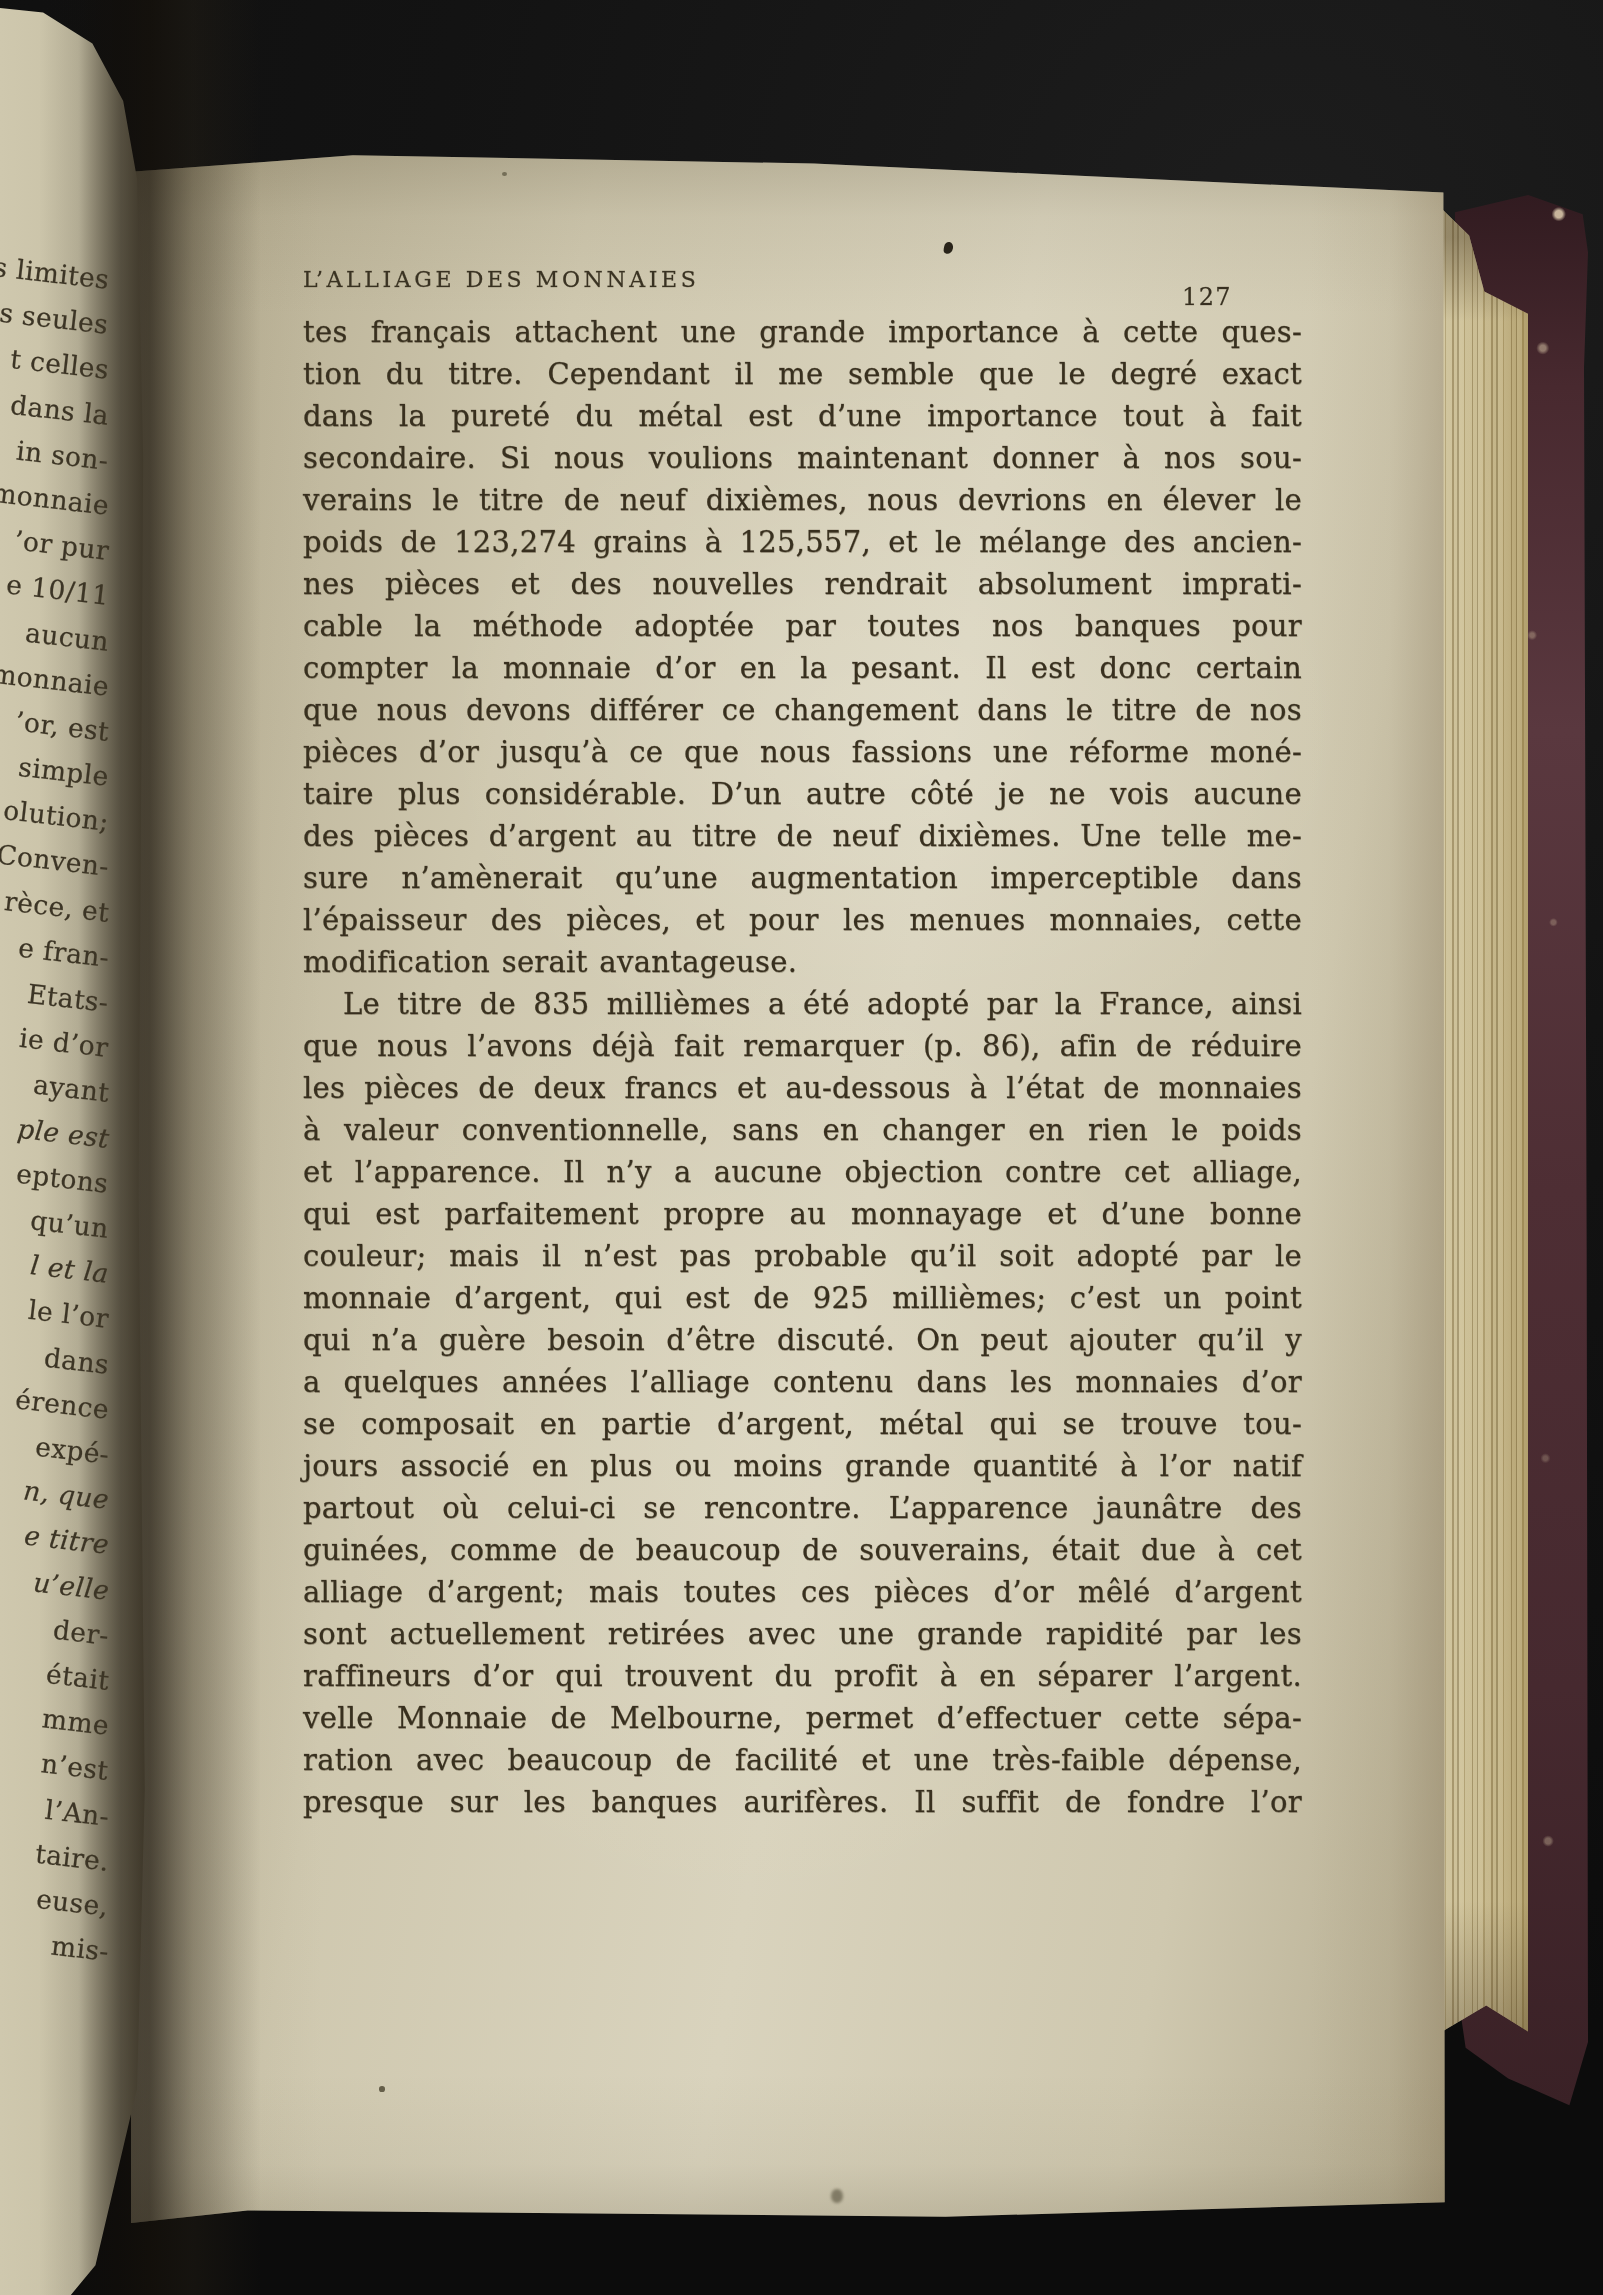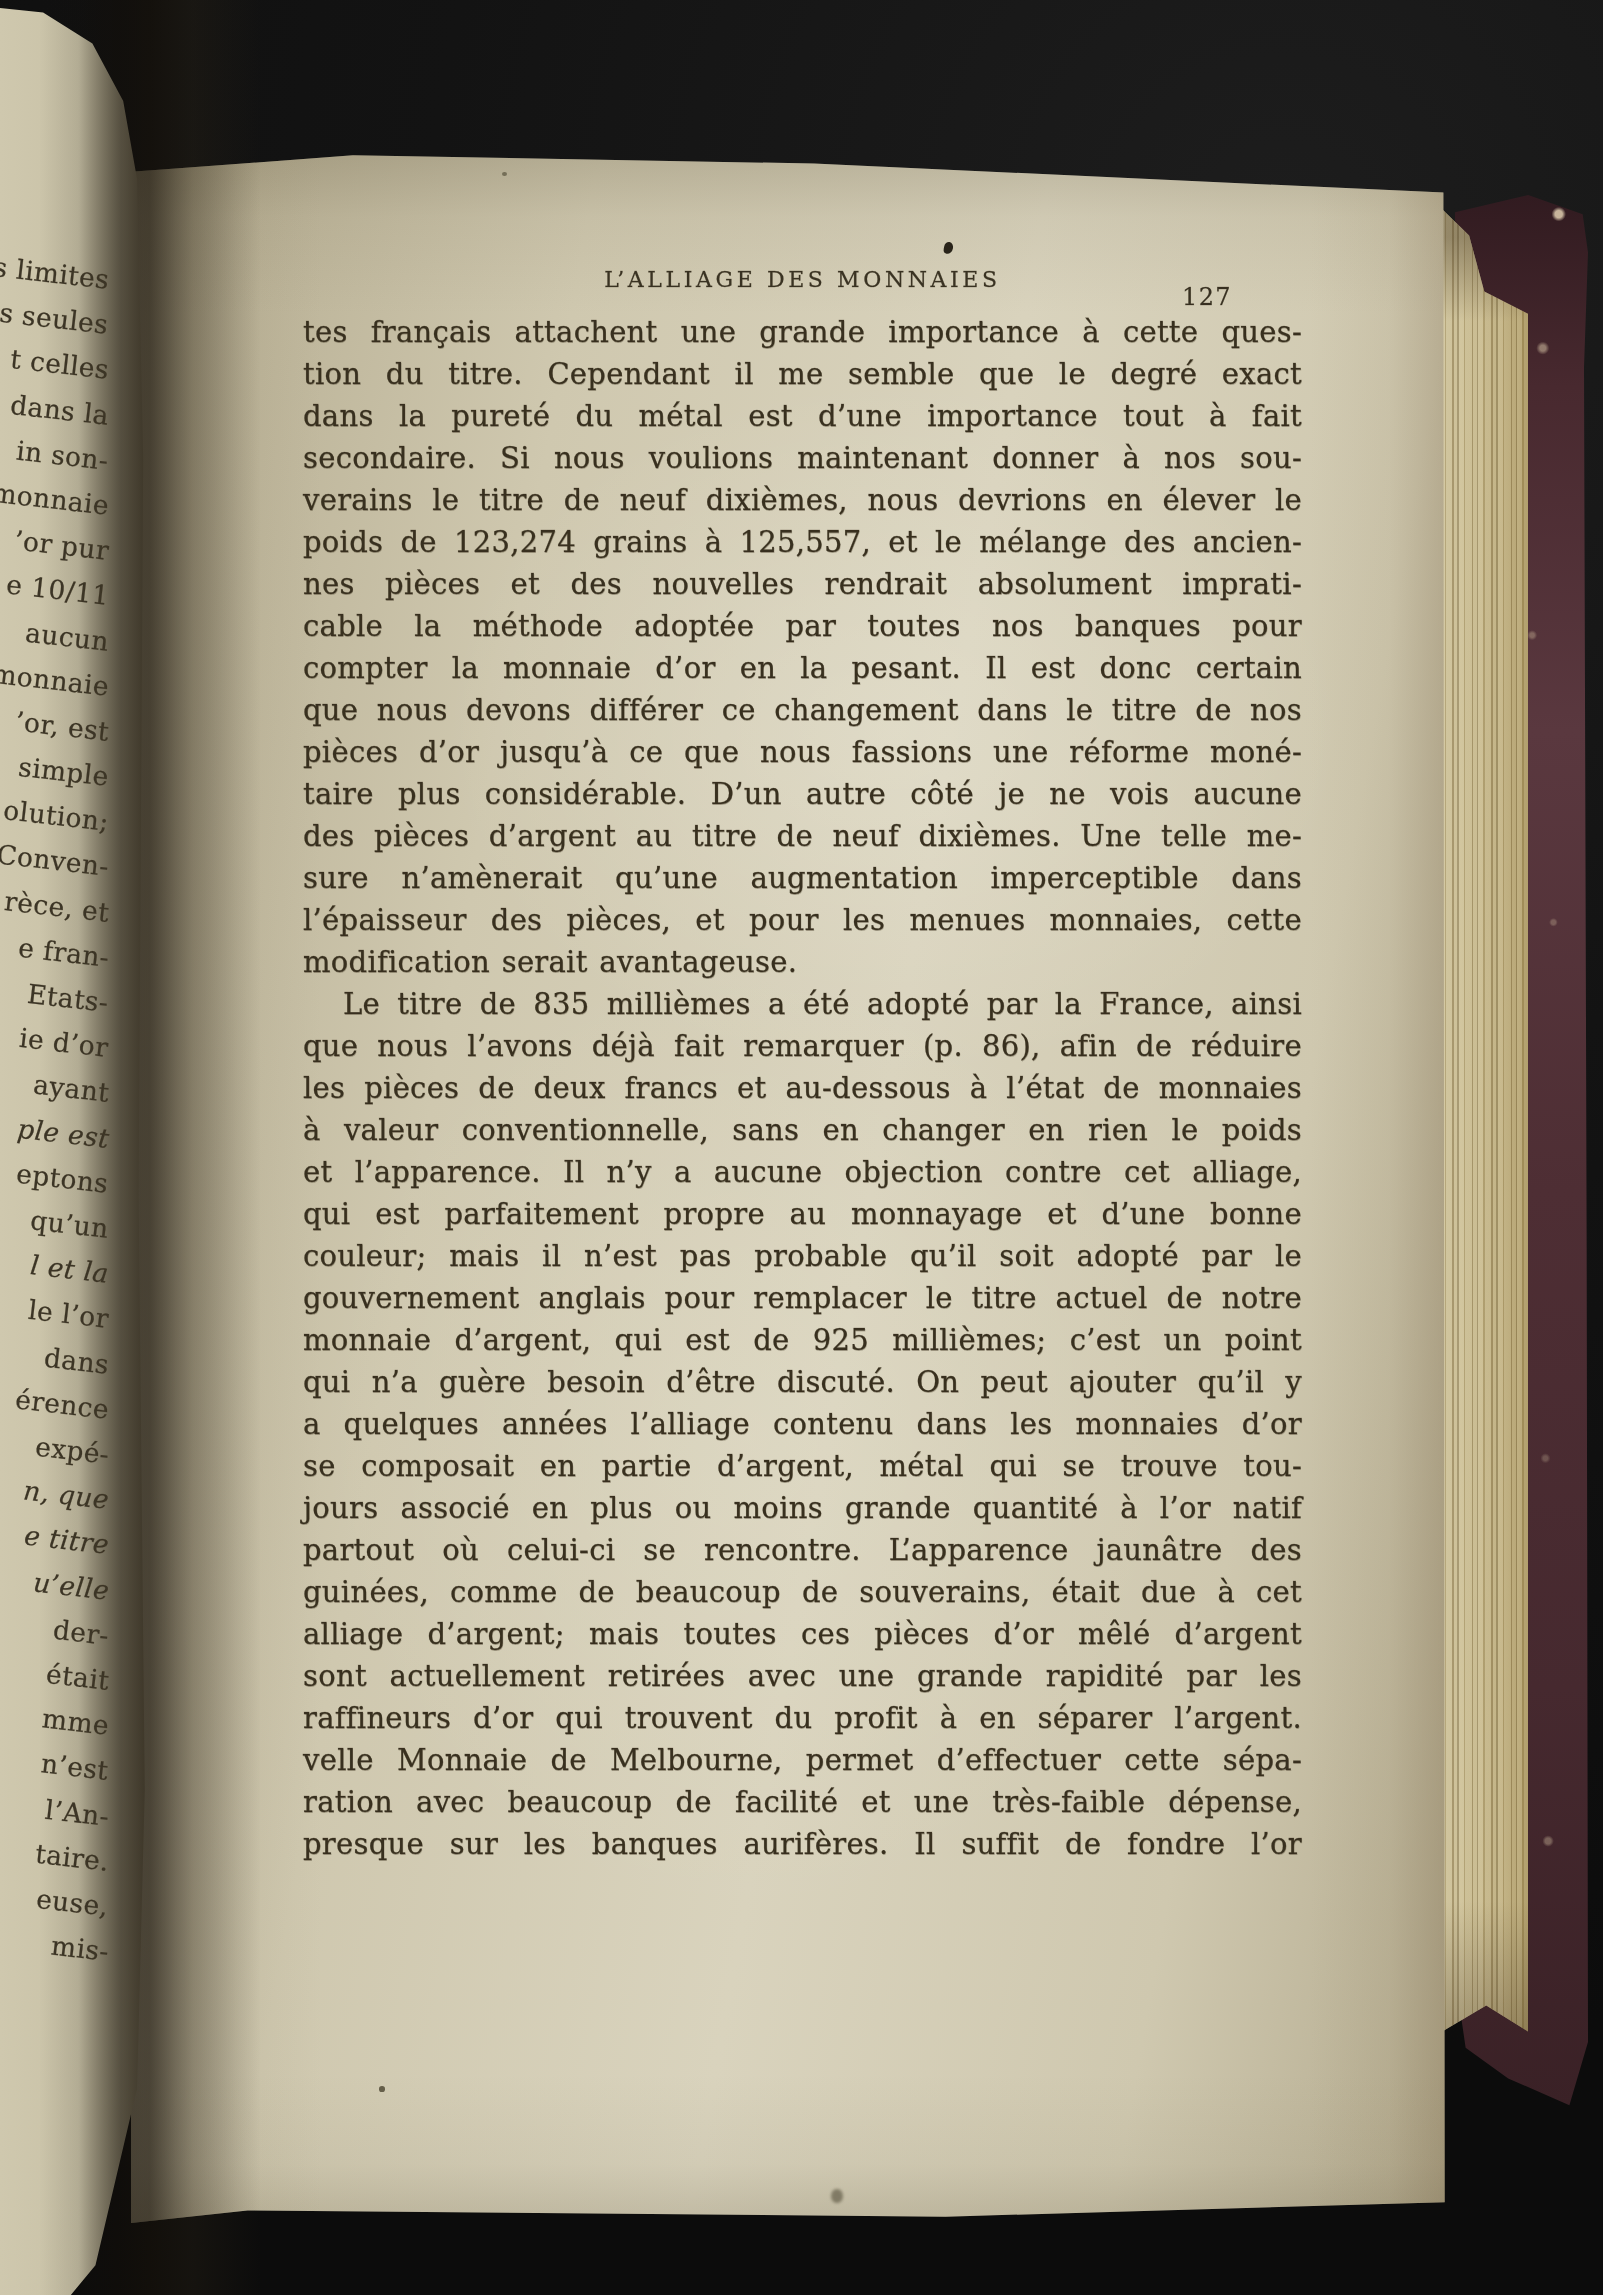--- a/index.html
+++ b/index.html
@@ -71,21 +71,21 @@
     position:absolute;right:7.2px;white-space:nowrap;
     font-size:26.5px;color:#3c3526;letter-spacing:0.4px;
     -webkit-text-stroke:0.4px rgba(58,48,30,0.5);
     transform:rotate(6.5deg);transform-origin:right center;
   }
   .fragment.italic{font-style:italic;}
 
   
   .page-header{position:absolute;left:303px;top:267px;width:999px;height:42px;}
   .running-title{
-    display:block;text-align:center;
+    display:block;text-align:left;
     font-size:22px;letter-spacing:3.6px;color:#3a3323;
     -webkit-text-stroke:0.4px rgba(55,45,28,0.55);
   }
   .page-number{
     position:absolute;right:70px;top:4.3px;
     font-size:24px;letter-spacing:1.4px;color:#383122;margin-top:12px;
     -webkit-text-stroke:0.4px rgba(55,45,28,0.5);
   }
   .ink-dot{
     position:absolute;left:944px;top:242px;width:9.3px;height:11.5px;
@@ -182,21 +182,20 @@
       <div class="line">sure n’amènerait qu’une augmentation imperceptible dans</div>
       <div class="line">l’épaisseur des pièces, et pour les menues monnaies, cette</div>
       <div class="line p-end">modification serait avantageuse.</div>
       <div class="line p-start">Le titre de 835 millièmes a été adopté par la France, ainsi</div>
       <div class="line">que nous l’avons déjà fait remarquer (p. 86), afin de réduire</div>
       <div class="line">les pièces de deux francs et au-dessous à l’état de monnaies</div>
       <div class="line">à valeur conventionnelle, sans en changer en rien le poids</div>
       <div class="line">et l’apparence. Il n’y a aucune objection contre cet alliage,</div>
       <div class="line">qui est parfaitement propre au monnayage et d’une bonne</div>
       <div class="line">couleur; mais il n’est pas probable qu’il soit adopté par le</div>
-      <div class="line">gouvernement anglais pour remplacer le titre actuel de notre</div>
       <div class="line">monnaie d’argent, qui est de 925 millièmes; c’est un point</div>
       <div class="line">qui n’a guère besoin d’être discuté. On peut ajouter qu’il y</div>
       <div class="line">a quelques années l’alliage contenu dans les monnaies d’or</div>
       <div class="line">se composait en partie d’argent, métal qui se trouve tou-</div>
       <div class="line">jours associé en plus ou moins grande quantité à l’or natif</div>
       <div class="line">partout où celui-ci se rencontre. L’apparence jaunâtre des</div>
       <div class="line">guinées, comme de beaucoup de souverains, était due à cet</div>
       <div class="line">alliage d’argent; mais toutes ces pièces d’or mêlé d’argent</div>
       <div class="line">sont actuellement retirées avec une grande rapidité par les</div>
       <div class="line">raffineurs d’or qui trouvent du profit à en séparer l’argent.</div>

